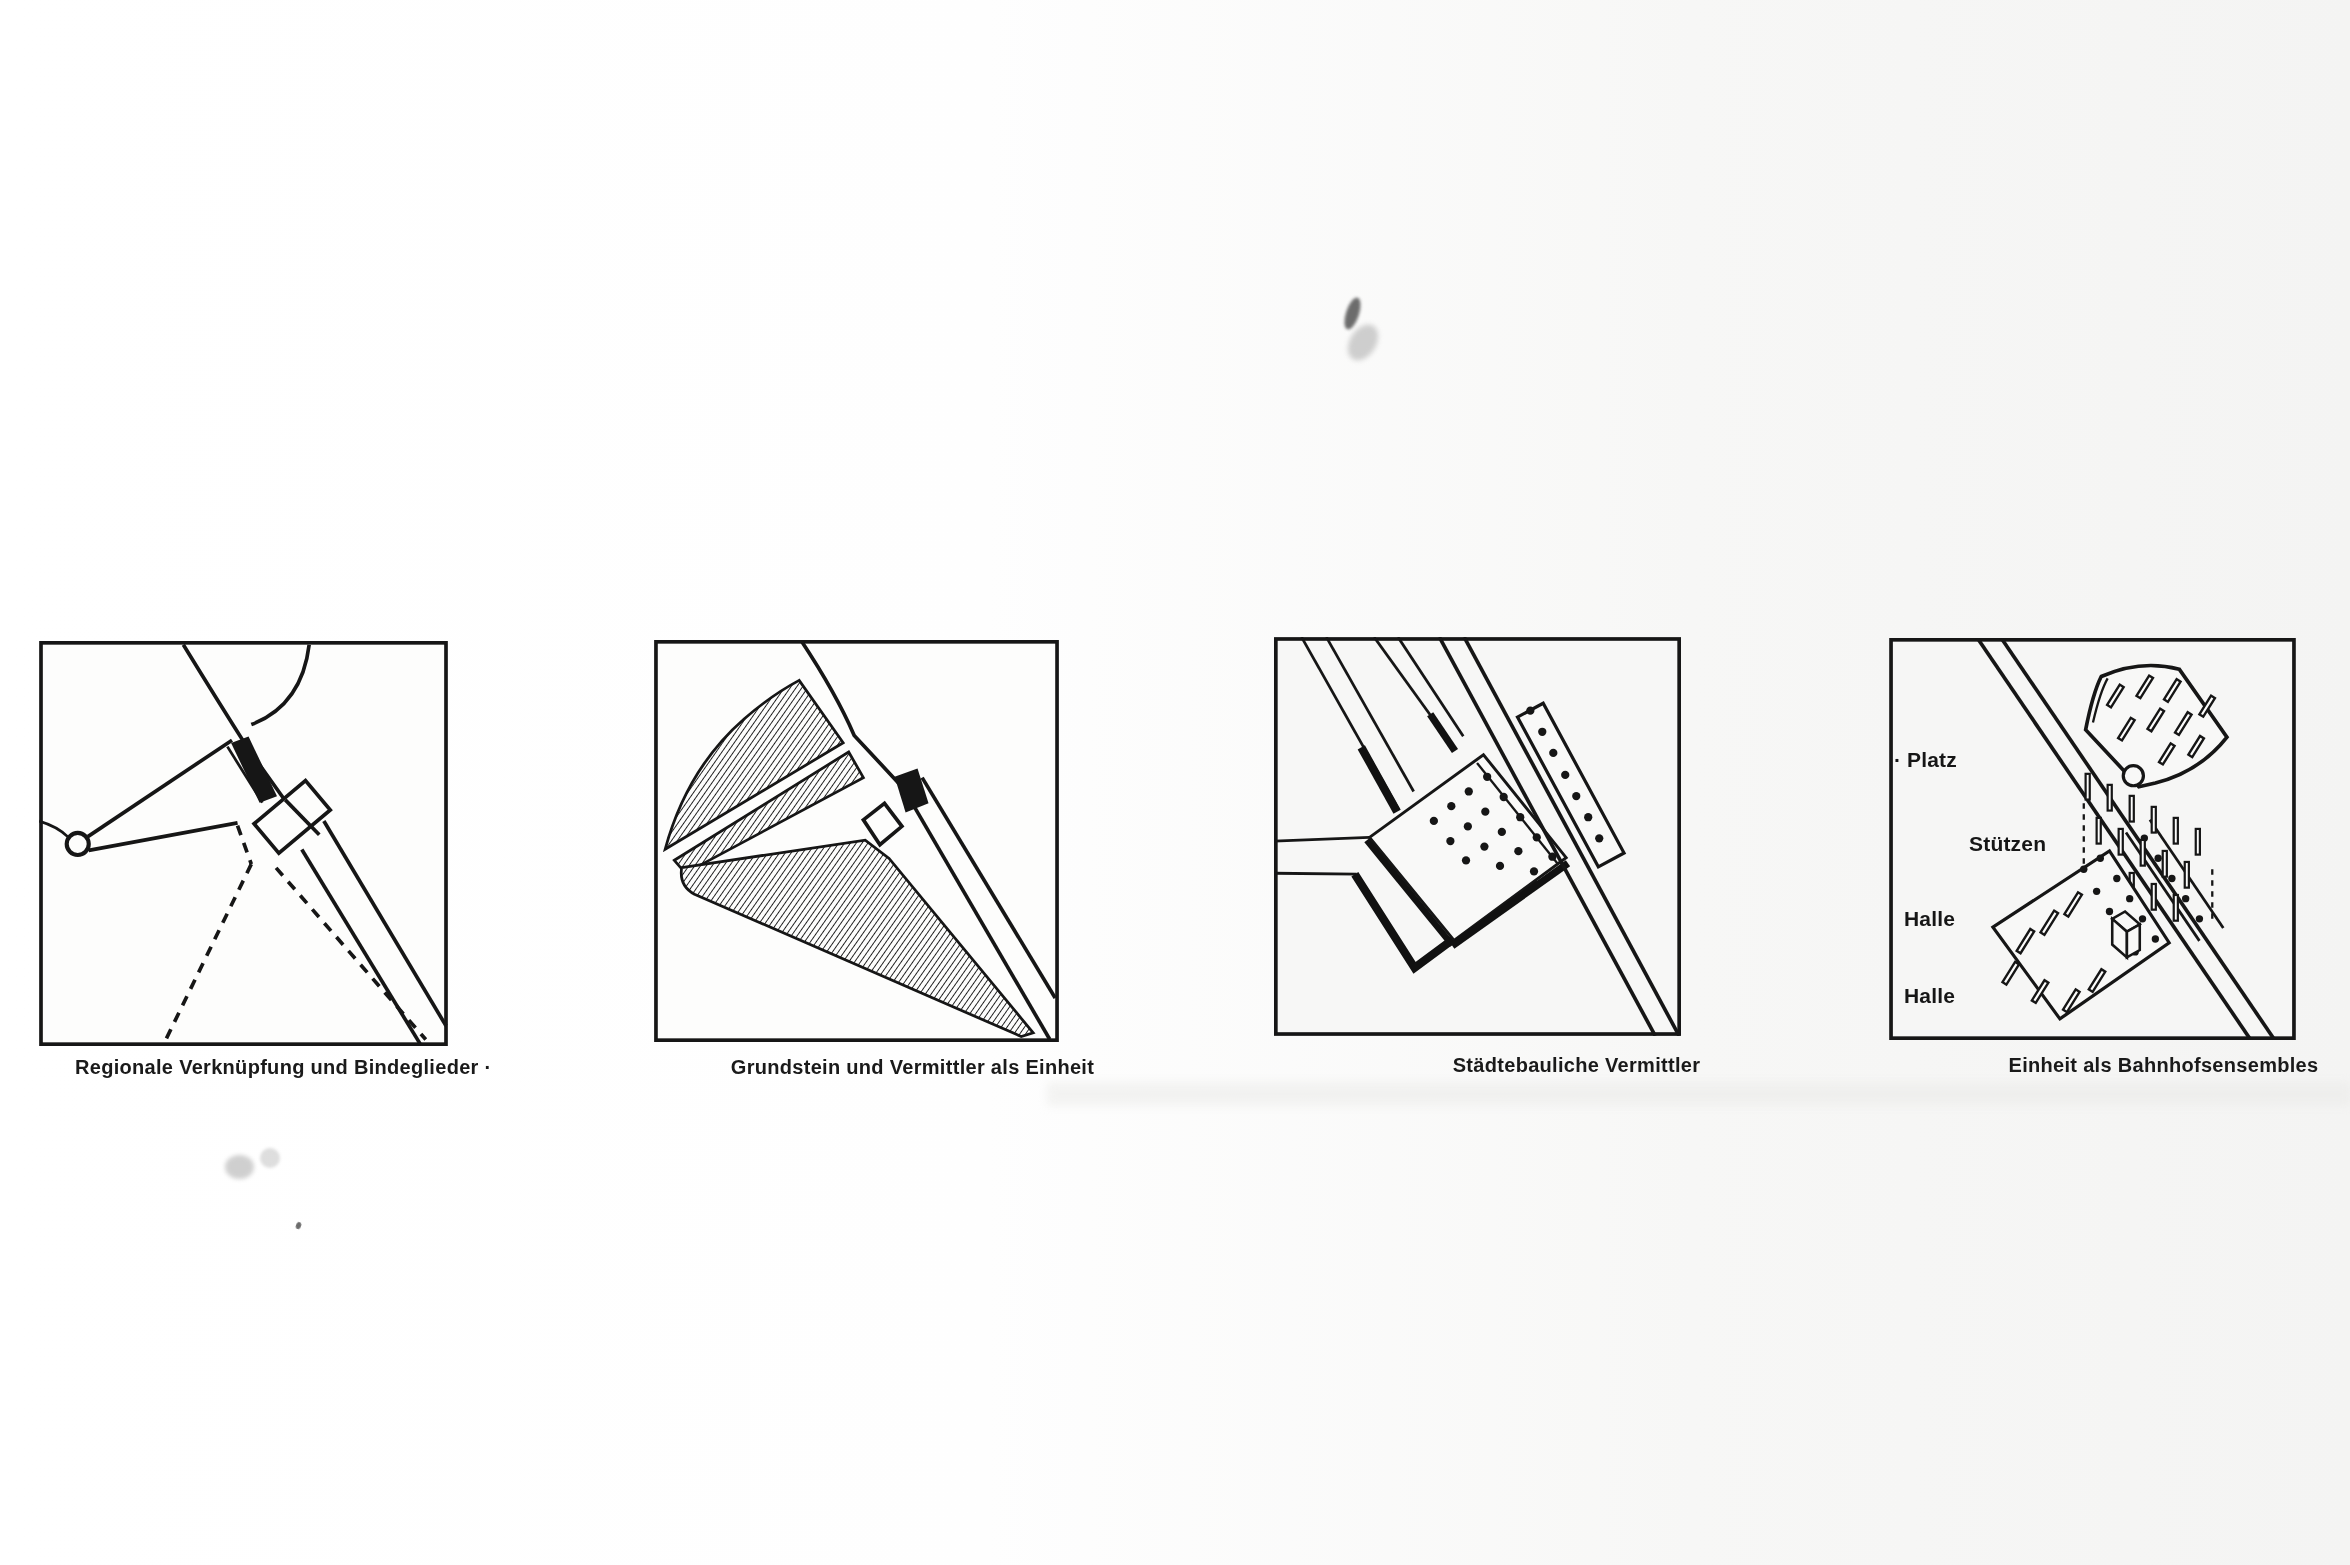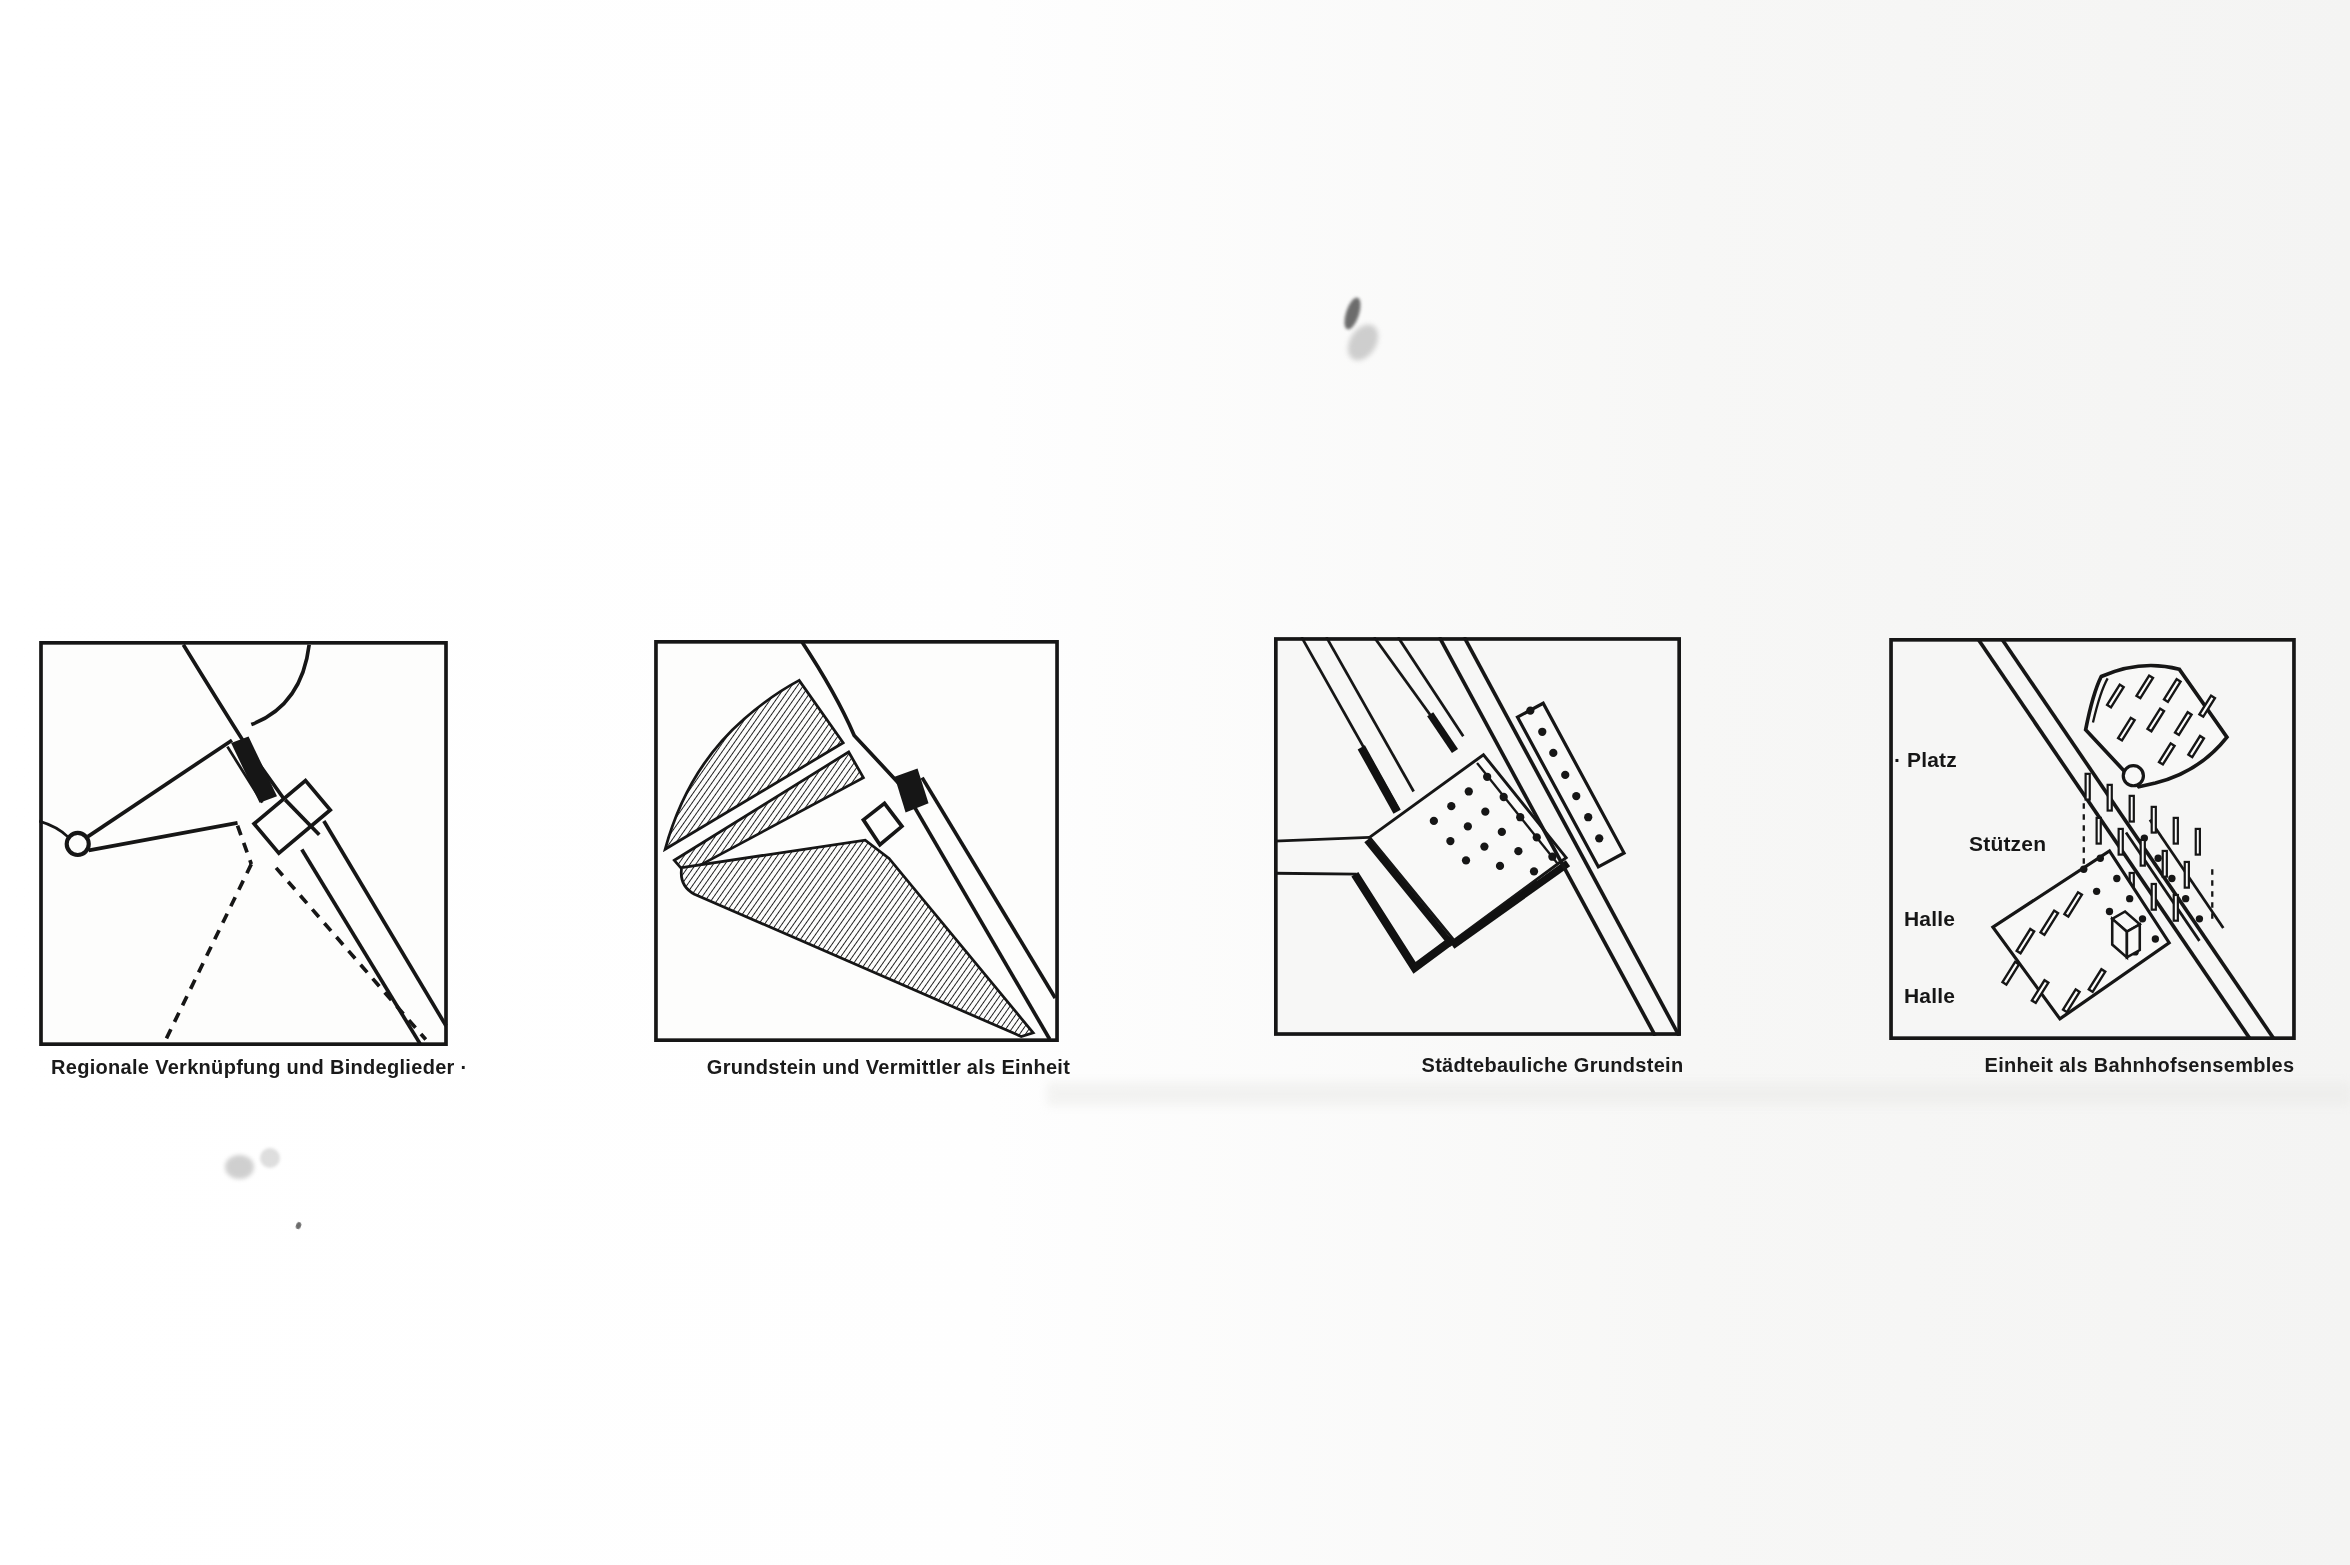--- a/index.html
+++ b/index.html
@@ -6,21 +6,21 @@
   body{
     width:2351px;height:1566px;position:relative;overflow:hidden;
     background:linear-gradient(90deg,#ffffff 0%,#fefefe 42%,#f7f7f6 72%,#f4f4f3 100%);
     font-family:"Liberation Sans",sans-serif;
   }
   .page{position:absolute;inset:0;}
   .figure-svg{position:absolute;}
   .caption{
     position:absolute;width:409px;text-align:center;
     font-weight:700;font-size:20px;line-height:1.2;color:#1a1a1a;
-    letter-spacing:0.3px;white-space:nowrap;
+    letter-spacing:0.3px;white-space:nowrap;margin-left:24px;
   }
   .axo-label{
     position:absolute;font-weight:700;font-size:21px;color:#161616;
     letter-spacing:0.2px;
   }
   .smudge{position:absolute;pointer-events:none;}
   
   .ln{stroke:#161616;fill:none;stroke-width:4;stroke-linecap:butt;stroke-linejoin:miter;}
   .ln3{stroke:#161616;fill:none;stroke-width:3;}
   .ln2{stroke:#161616;fill:none;stroke-width:2.5;}
@@ -144,21 +144,21 @@
       <circle class="dot" cx="283" cy="255" r="4.5"></circle>
       <circle class="dot" cx="193" cy="184" r="4.5"></circle>
         <circle class="dot" cx="211" cy="206" r="4.5"></circle>
       <circle class="dot" cx="229" cy="228" r="4.5"></circle>
         <circle class="dot" cx="246" cy="249" r="4.5"></circle>
       <circle class="dot" cx="174" cy="200" r="4.5"></circle>
         <circle class="dot" cx="192" cy="222" r="4.5"></circle>
       <circle class="dot" cx="209" cy="243" r="4.5"></circle>
     </g>
   </svg>
-  <div class="caption" style="left:1348px;top:1053px">Städtebauliche Grundstein</div>
+  <div class="caption" style="left:1348px;top:1053px">Städtebauliche Vermittler</div>
 
   <svg class="figure-svg" style="left:1889px;top:638px" width="407" height="402" viewBox="0 0 443 438">
     <rect x="2" y="2" width="439" height="434" fill="#f6f6f5" stroke="#161616" stroke-width="4"></rect>
     <g>
       <path class="ln" d="M96,0 L394,438"></path>
       <path class="ln" d="M122,0 L420,438"></path>
     </g>
     <g>
       <path class="ln3" d="M258,212 L338,330"></path>
       <path class="ln3" d="M284,198 L364,316"></path>

